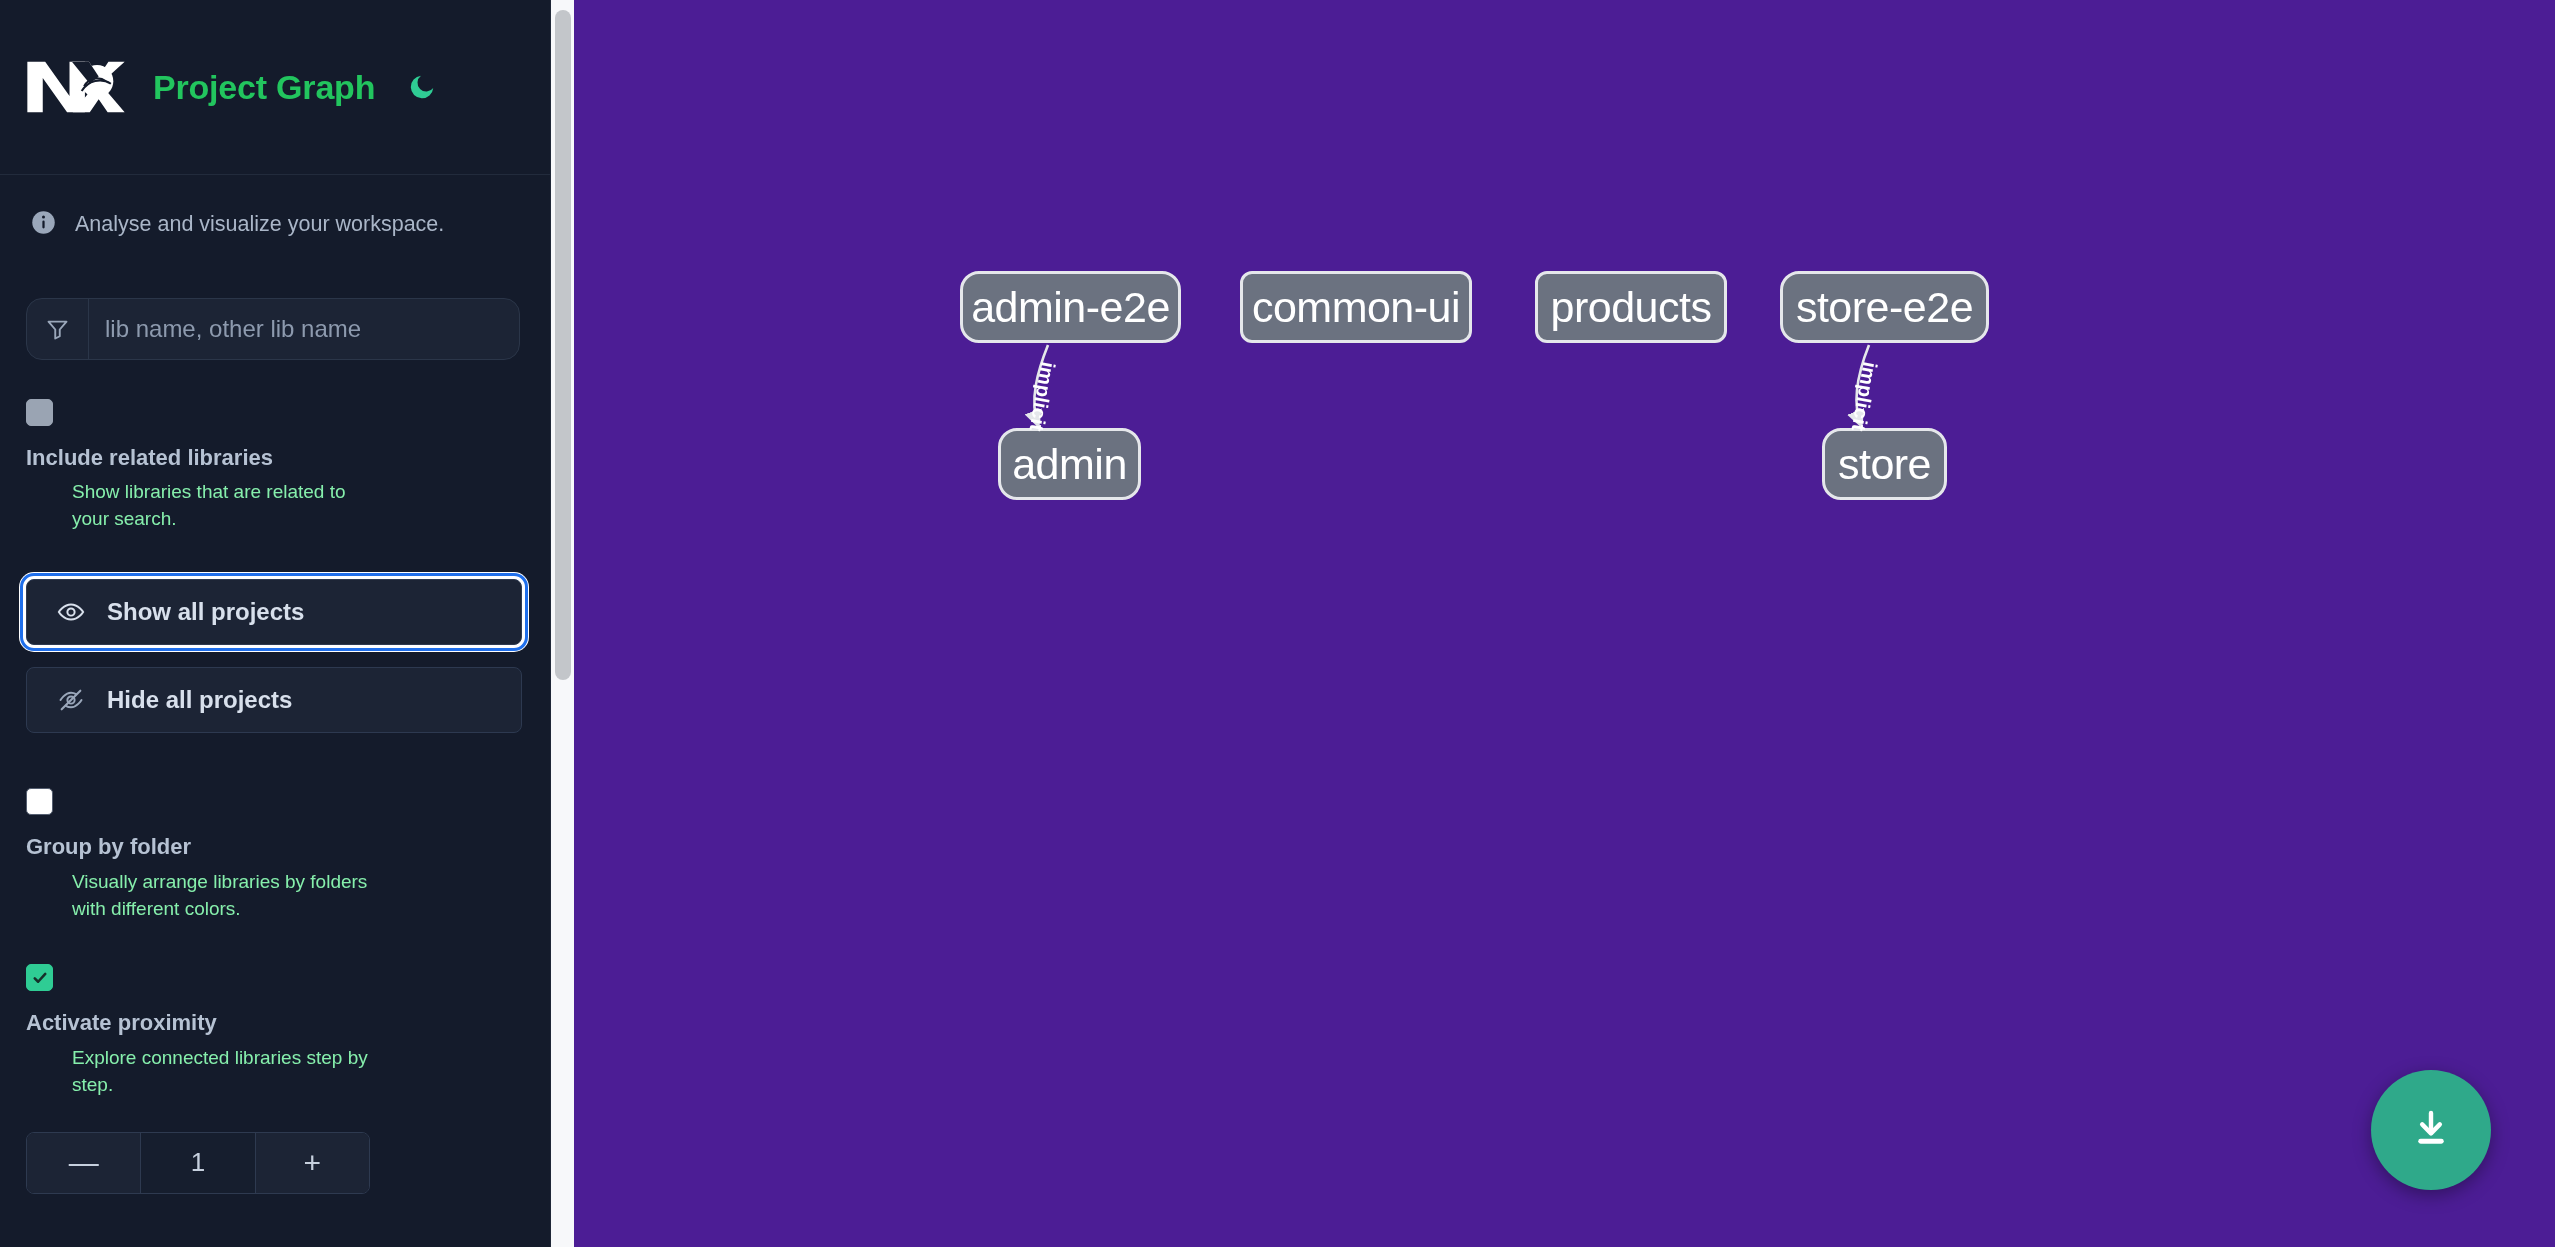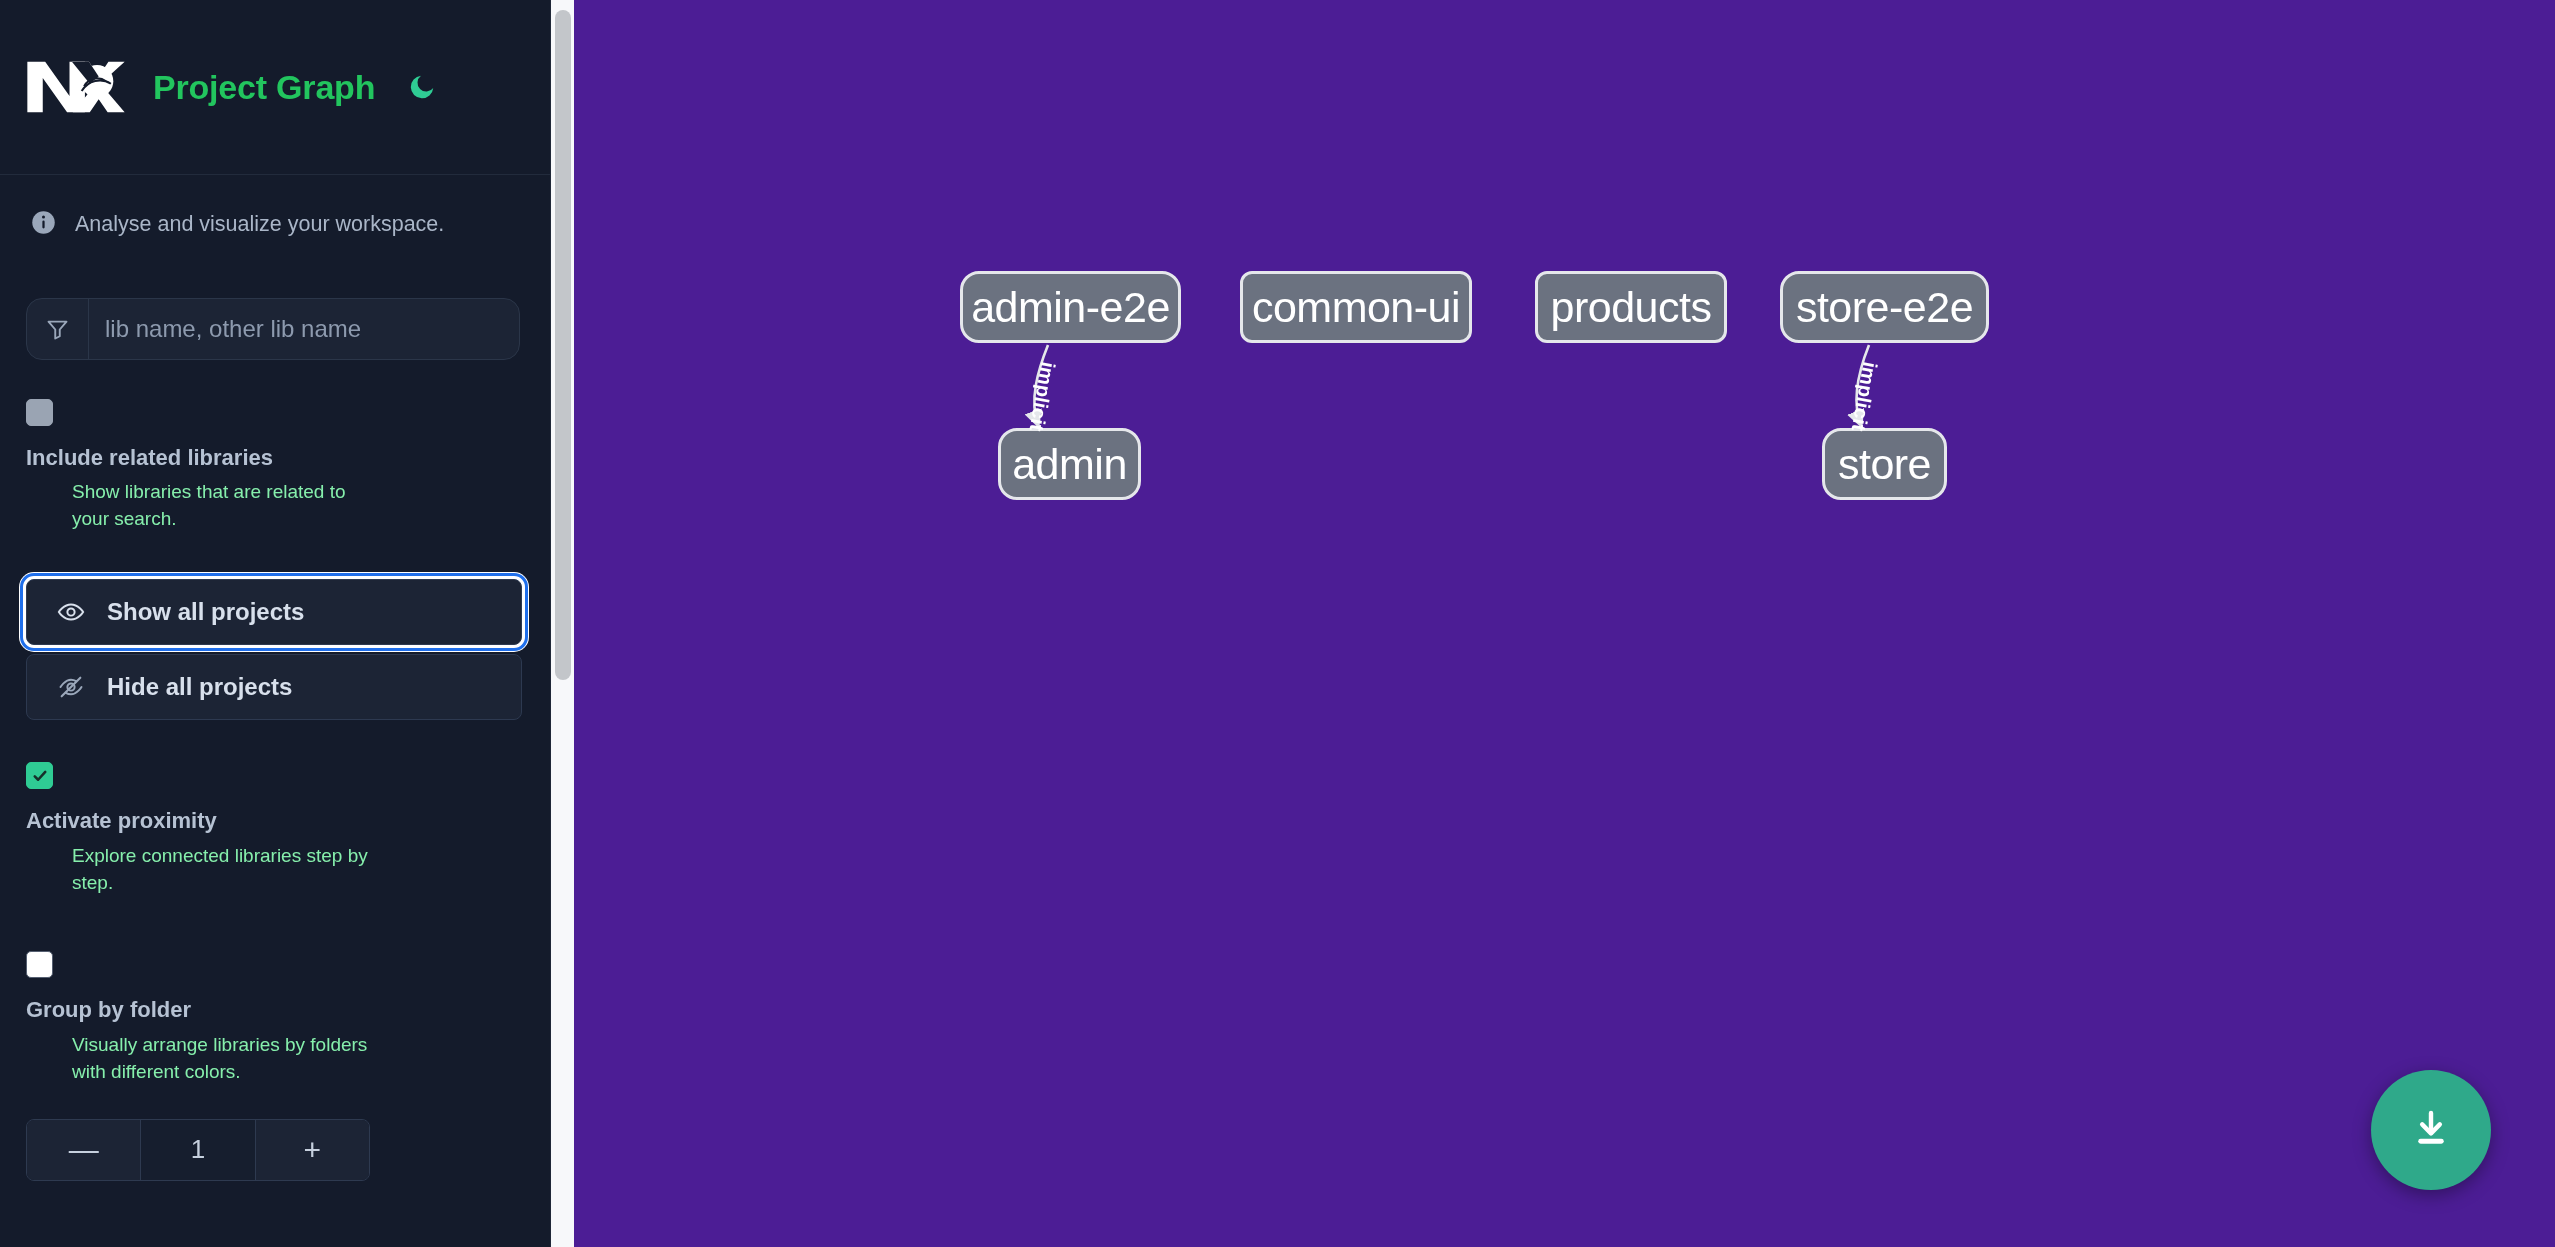--- a/index.html
+++ b/index.html
@@ -127,21 +127,21 @@
     font-size: 24px;
     font-weight: 700;
     cursor: pointer;
     text-align: left;
   }
   .gbtn.focused {
     outline: 3px solid #1f6feb;
     outline-offset: 3px;
     box-shadow: 0 0 0 7px #ffffff;
   }
-  .gbtn + .gbtn { margin-top: 9px; }
+  .gbtn + .gbtn { margin-top: 22px; }
   .gbtn .bi { flex: 0 0 auto; display: flex; }
 
   .stepper {
     margin: 33px 28px 0 26px;
     height: 62px;
     display: flex;
     border: 1px solid #2e3a50;
     border-radius: 8px;
     overflow: hidden;
     width: 344px;
@@ -302,40 +302,40 @@
             <svg viewBox="0 0 24 24" width="28" height="28" aria-hidden="true">
               <path d="M3 12S6.8 5.8 12 5.8c1.7 0 3.2.5 4.4 1.2M21 12s-3.8 6.2-9 6.2c-1.7 0-3.2-.5-4.4-1.2" fill="none" stroke="#9aa7ba" stroke-width="1.7" stroke-linecap="round"></path>
               <circle cx="12" cy="12" r="3.1" fill="none" stroke="#9aa7ba" stroke-width="1.7"></circle>
               <line x1="4" y1="20" x2="20" y2="4" stroke="#9aa7ba" stroke-width="1.8" stroke-linecap="round"></line>
             </svg>
           </span>
           <span>Hide all projects</span>
         </button>
       </div>
 
+      <div class="opt-block" style="margin-top:52px;">
+        <div class="opt-row">
+          <span class="cb unchecked"></span>
+          <span class="opt-label">Group by folder</span>
+        </div>
+        <div class="opt-desc">Visually arrange libraries by folders with different colors.</div>
+      </div>
+
       <div class="opt-block" style="margin-top:39px;">
         <div class="opt-row">
           <span class="cb checked">
             <svg class="cb-check" viewBox="0 0 24 24" aria-hidden="true">
               <path d="M5 12.5l4.5 4.5L19 6.5" fill="none" stroke="#16302a" stroke-width="3.4" stroke-linecap="round" stroke-linejoin="round"></path>
             </svg>
           </span>
           <span class="opt-label">Activate proximity</span>
         </div>
         <div class="opt-desc">Explore connected libraries step by step.</div>
       </div>
 
-      <div class="opt-block" style="margin-top:52px;">
-        <div class="opt-row">
-          <span class="cb unchecked"></span>
-          <span class="opt-label">Group by folder</span>
-        </div>
-        <div class="opt-desc">Visually arrange libraries by folders with different colors.</div>
-      </div>
-
       <div class="stepper">
         <button class="step-btn">—</button>
         <div class="step-val">1</div>
         <button class="step-btn">+</button>
       </div>
 
     </div>
   </aside>
 
   <div class="sb-track"></div>

